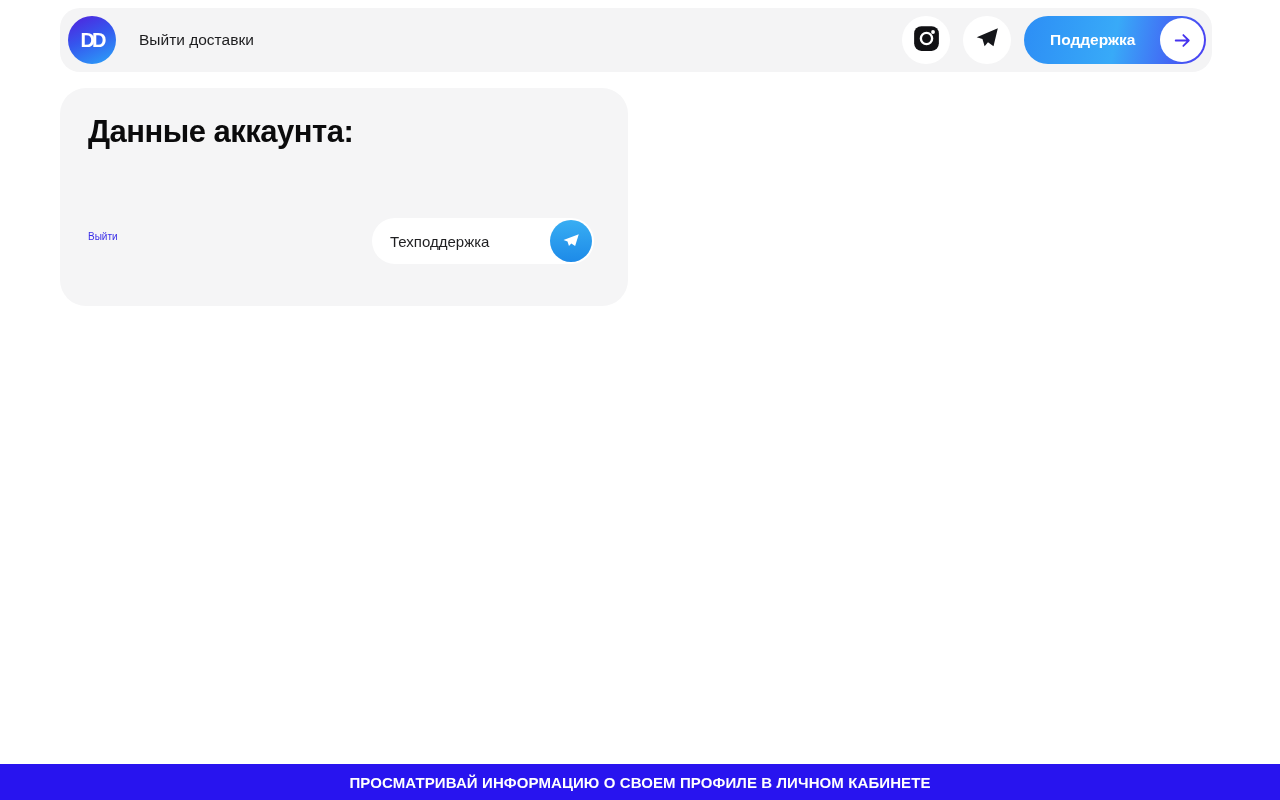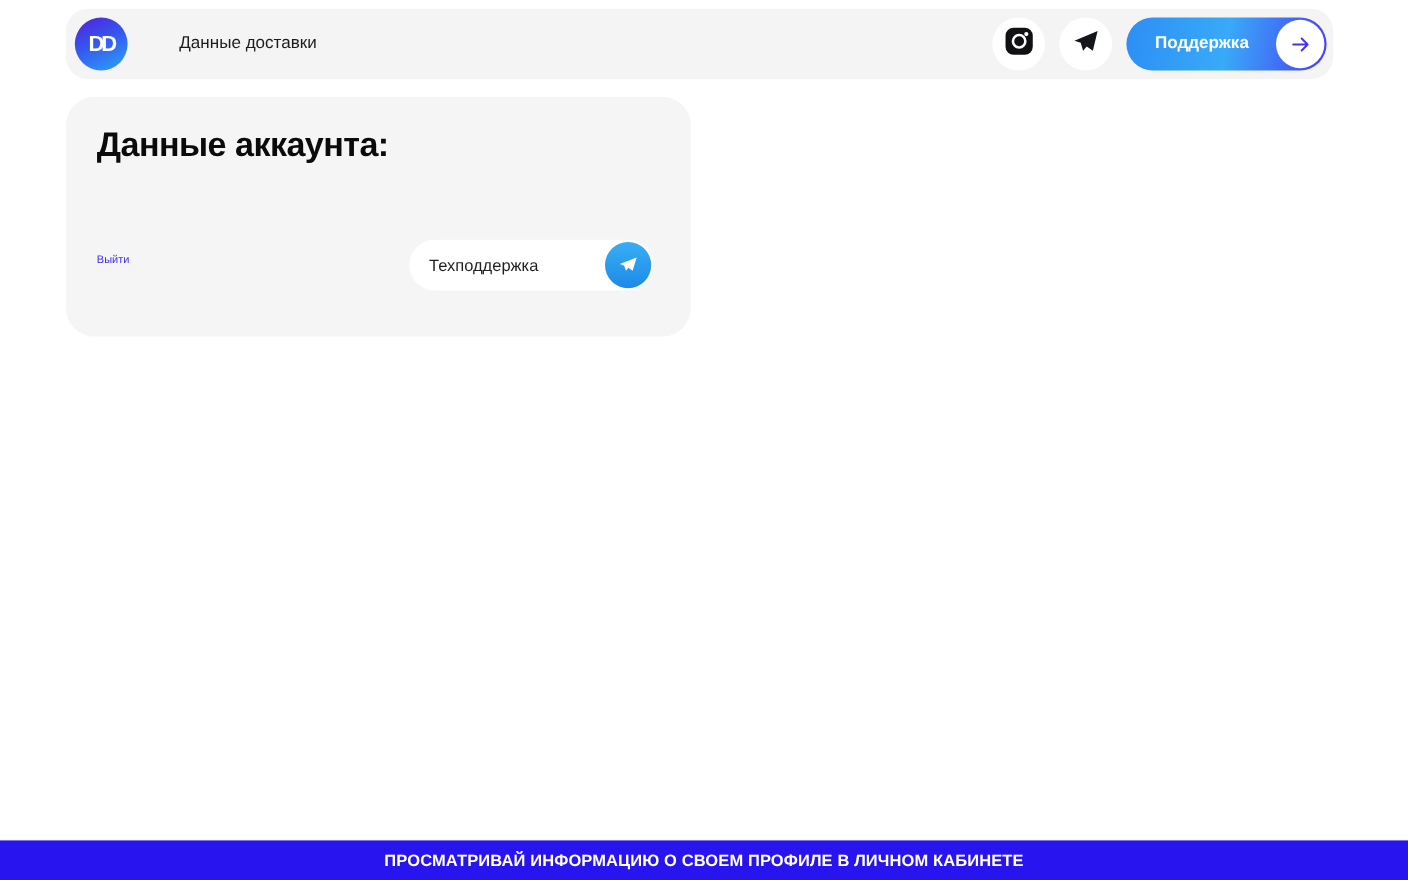--- a/index.html
+++ b/index.html
@@ -13,21 +13,20 @@
 
   
   .topbar {
     position: absolute;
     left: 60px; top: 8px;
     width: 1152px; height: 64px;
     background: #f4f4f5;
     border-radius: 20px;
     display: flex;
     align-items: center;
-    gap: 24px;
   }
   .logo-circle {
     width: 48px; height: 48px;
     margin-left: 8px;
     border-radius: 50%;
     background: linear-gradient(155deg, #4c2be0 10%, #3556ee 45%, #2b9ef8 95%);
     display: flex; align-items: center; justify-content: center;
     color: #ffffff;
     font-weight: 800;
     font-size: 20px;
@@ -158,21 +157,21 @@
     letter-spacing: 0.1px;
   }
 </style>
 </head>
 <body>
 
 <header class="topbar">
   <div class="logo-circle">
     <span>DD</span>
   </div>
-  <div class="brand-title">Данные доставки</div>
+  <div class="brand-title">Выйти доставки</div>
 
   <div class="topbar-right">
     <div class="icon-circle">
       <span>
         <svg width="27" height="27" viewBox="0 0 24 24">
           <rect x="1" y="1" width="22" height="22" rx="6.5" fill="#111114"></rect>
           <circle cx="12" cy="12" r="5" fill="none" stroke="#ffffff" stroke-width="2.1"></circle>
           <circle cx="17.8" cy="6.2" r="1.7" fill="#ffffff"></circle>
         </svg>
       </span>

